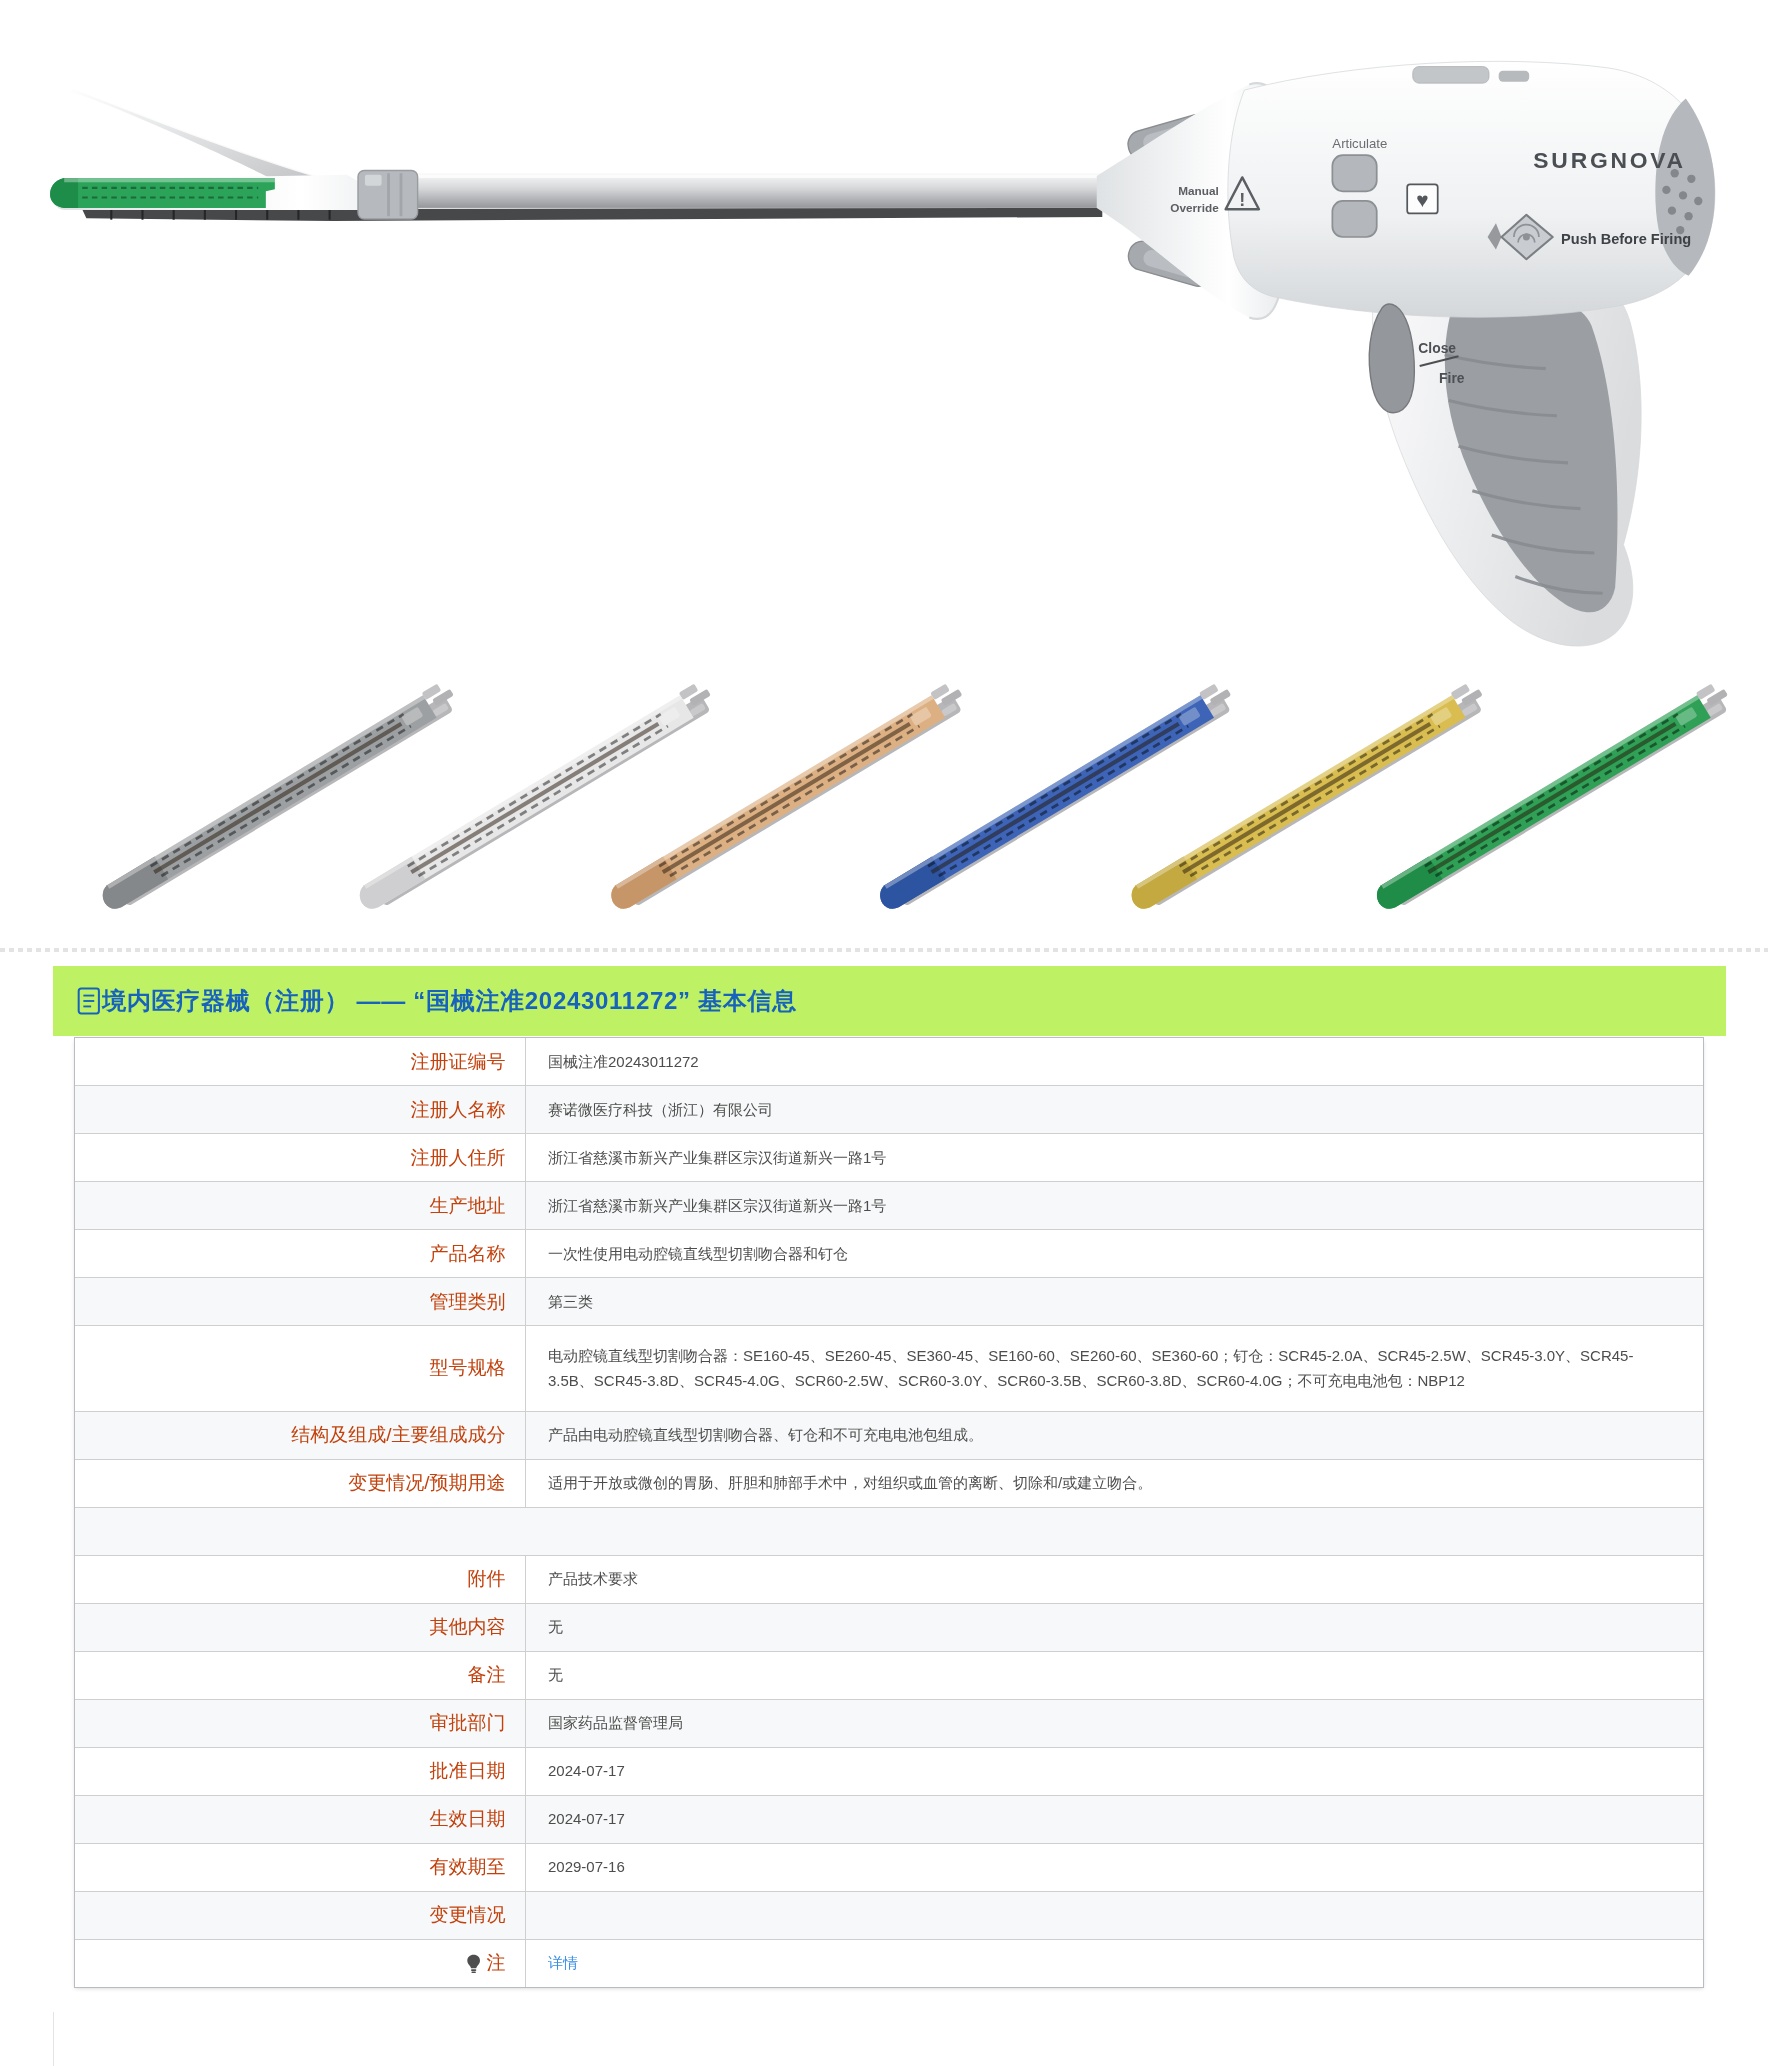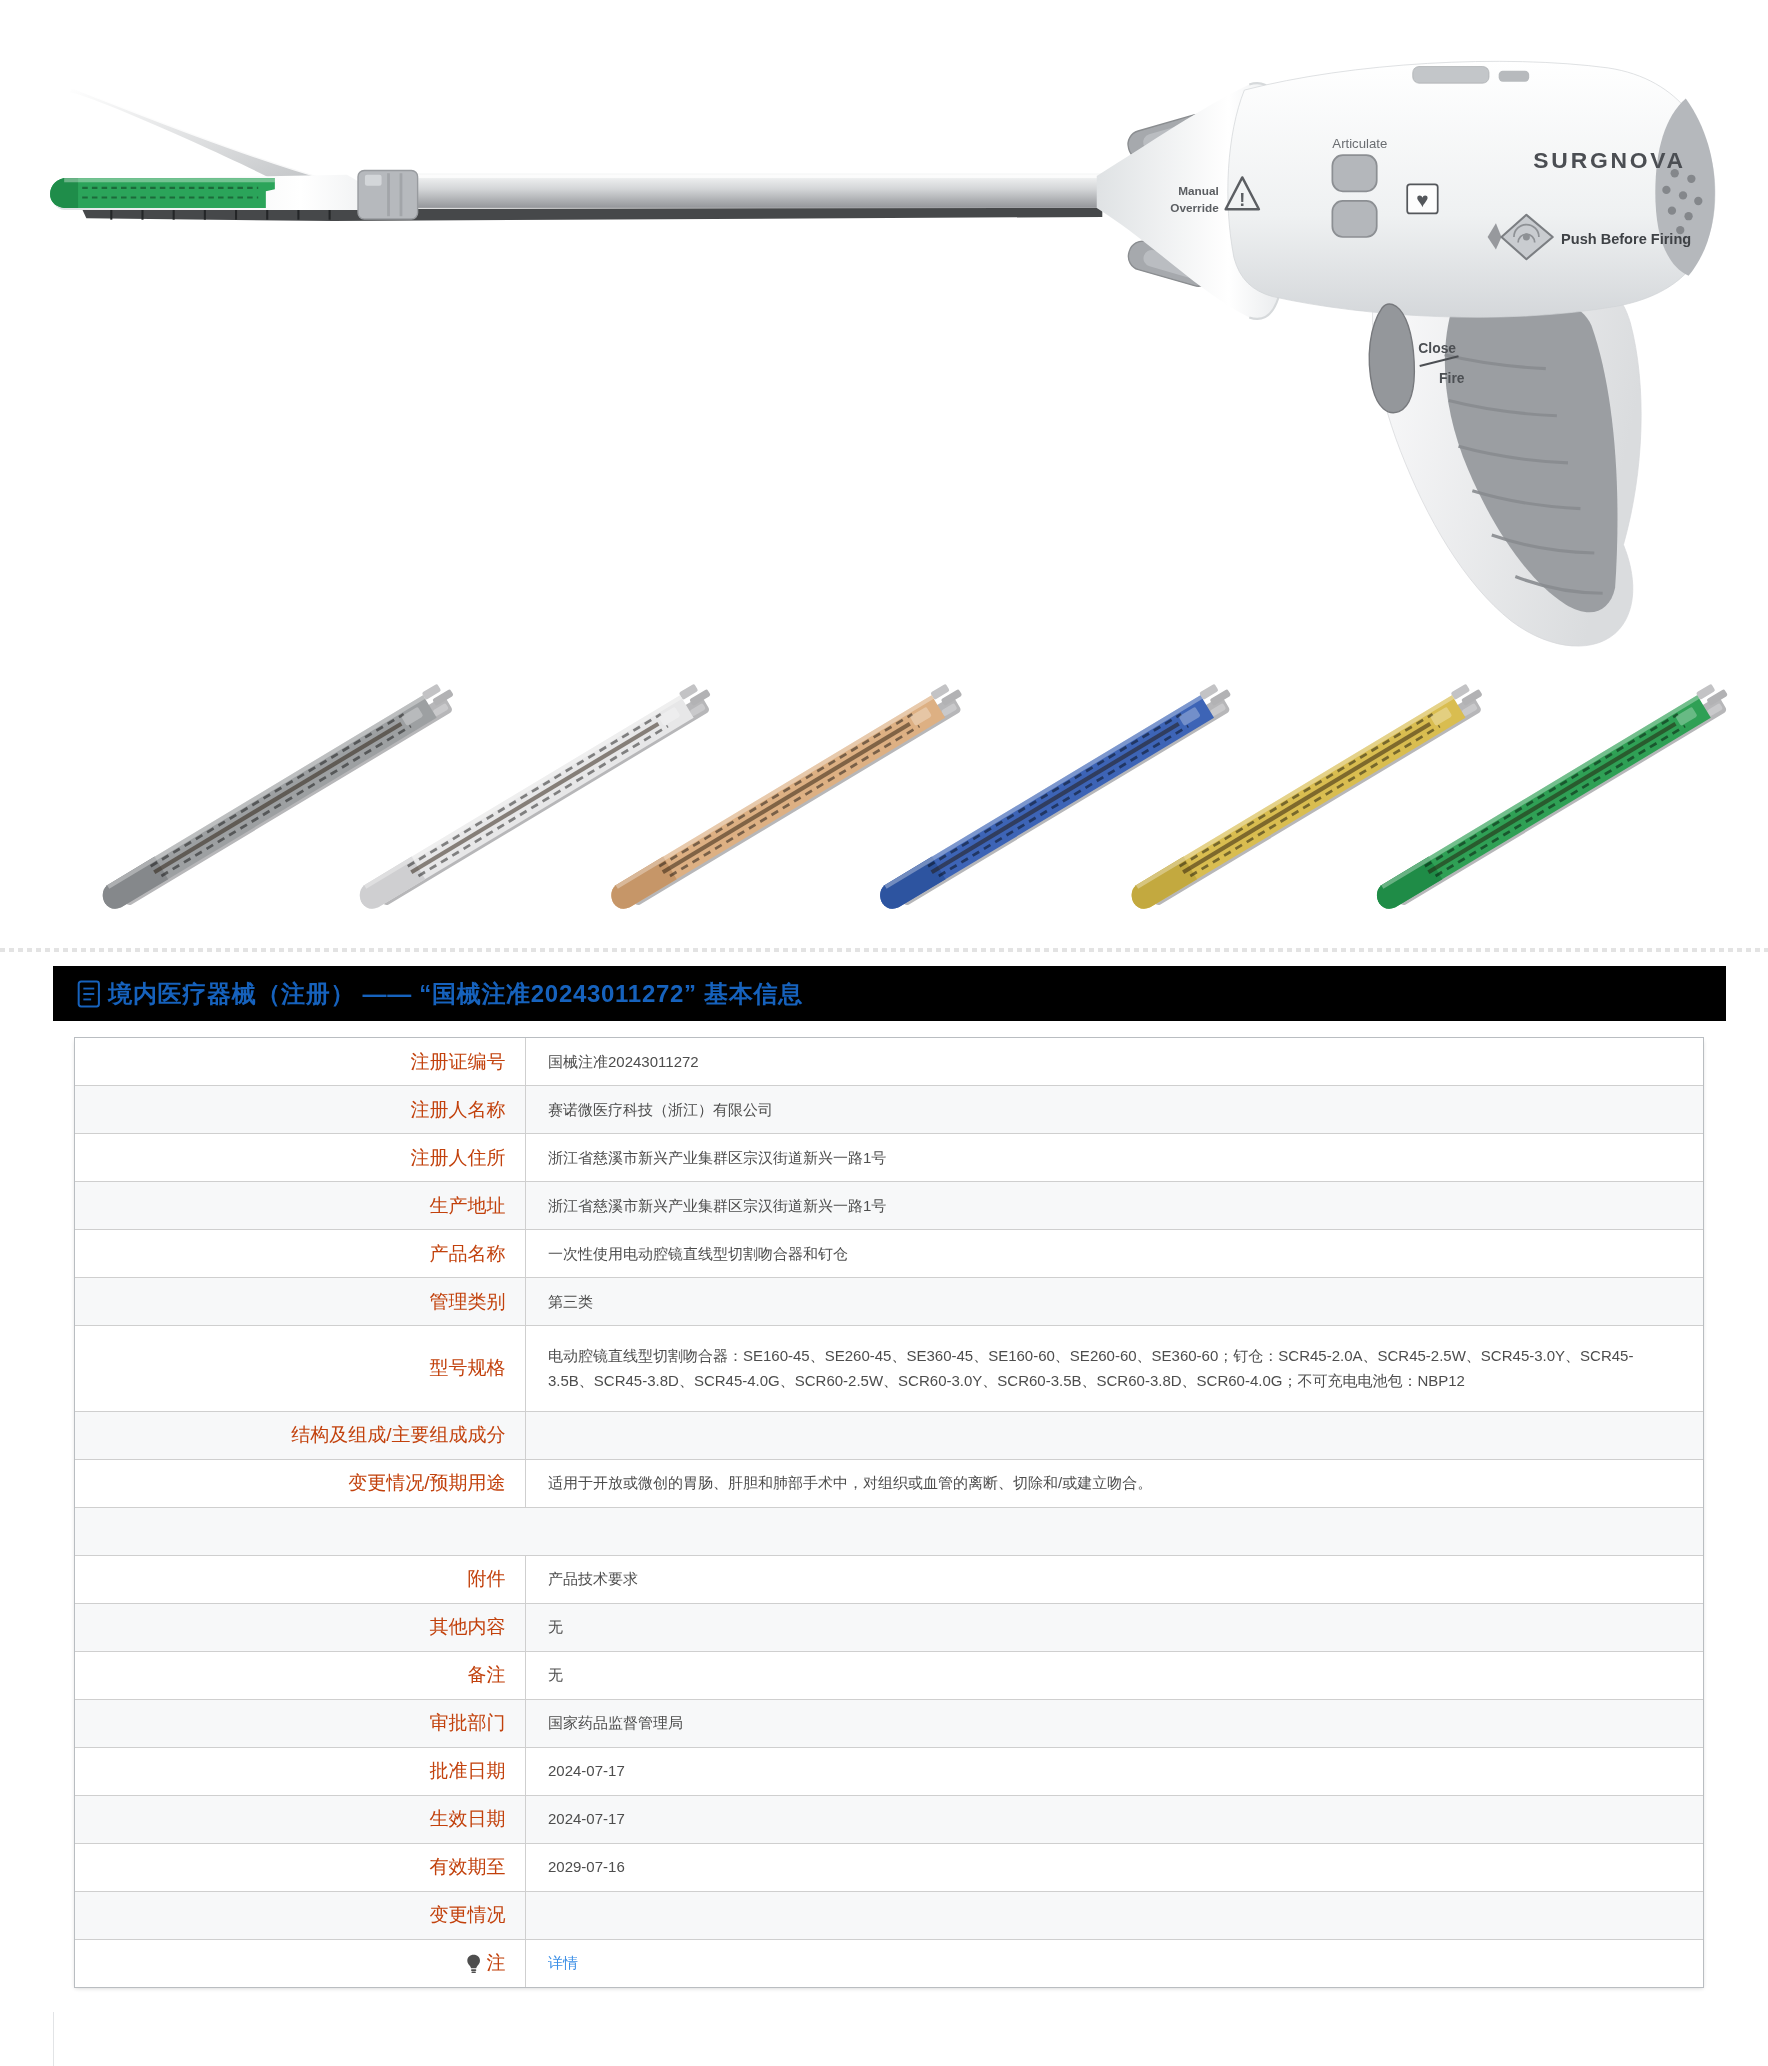--- a/index.html
+++ b/index.html
@@ -12,23 +12,23 @@
   .gun-svg{position:absolute;left:0;top:0;width:1768px;height:693px;}
   .cart-svg{position:absolute;left:0;top:683px;width:1768px;height:291px;}
   .dotted-sep{
     position:absolute;left:0;top:948px;width:1768px;height:3.5px;
     background:repeating-linear-gradient(90deg,#dcdcdc 0 4.9px,transparent 4.9px 9px);
     opacity:.8;
   }
   svg text{font-family:"Liberation Sans","DejaVu Sans",sans-serif;}
   
   .section-header{
-    position:absolute;left:53px;top:966px;width:1673px;height:55px;
-    background:#000000;display:flex;align-items:center;box-sizing:border-box;
-    padding-left:23.6px;gap:8px;
+    position:absolute;left:53px;top:966px;width:1673px;height:70px;
+    background:#bef264;display:flex;align-items:center;box-sizing:border-box;
+    padding-left:23.6px;gap:2px;
   }
   .section-header .title{font-size:24px;font-weight:600;color:#1662bd;letter-spacing:0.7px;}
   
   .info-table{
     position:absolute;left:74px;top:1037px;width:1630px;
     border:0.7px solid #b9bdc1;box-sizing:border-box;background:#ffffff;
     box-shadow:0 2.8px 4.2px -1.4px rgba(0,0,0,0.18);
   }
   .tr{display:flex;min-height:47px;border-bottom:0.7px solid #cfcfcf;background:#ffffff;}
   .tr:last-child{border-bottom:none;}
@@ -336,20 +336,21 @@
     <div class="tr alt">
     <div class="th">管理类别</div>
     <div class="td">第三类</div>
   </div>
     <div class="tr">
     <div class="th">型号规格</div>
     <div class="td" style="padding: 16.6px 32px 16.6px 22px;">电动腔镜直线型切割吻合器：SE160-45、SE260-45、SE360-45、SE160-60、SE260-60、SE360-60；钉仓：SCR45-2.0A、SCR45-2.5W、SCR45-3.0Y、SCR45-3.5B、SCR45-3.8D、SCR45-4.0G、SCR60-2.5W、SCR60-3.0Y、SCR60-3.5B、SCR60-3.8D、SCR60-4.0G；不可充电电池包：NBP12</div>
   </div>
     <div class="tr alt">
     <div class="th">结构及组成/主要组成成分</div>
+    <div class="td">产品由电动腔镜直线型切割吻合器、钉仓和不可充电电池包组成。</div>
   </div>
     <div class="tr">
     <div class="th">变更情况/预期用途</div>
     <div class="td">适用于开放或微创的胃肠、肝胆和肺部手术中，对组织或血管的离断、切除和/或建立吻合。</div>
   </div>
     <div class="tr alt">
     <div class="td"></div>
   </div>
     <div class="tr">
     <div class="th">附件</div>

